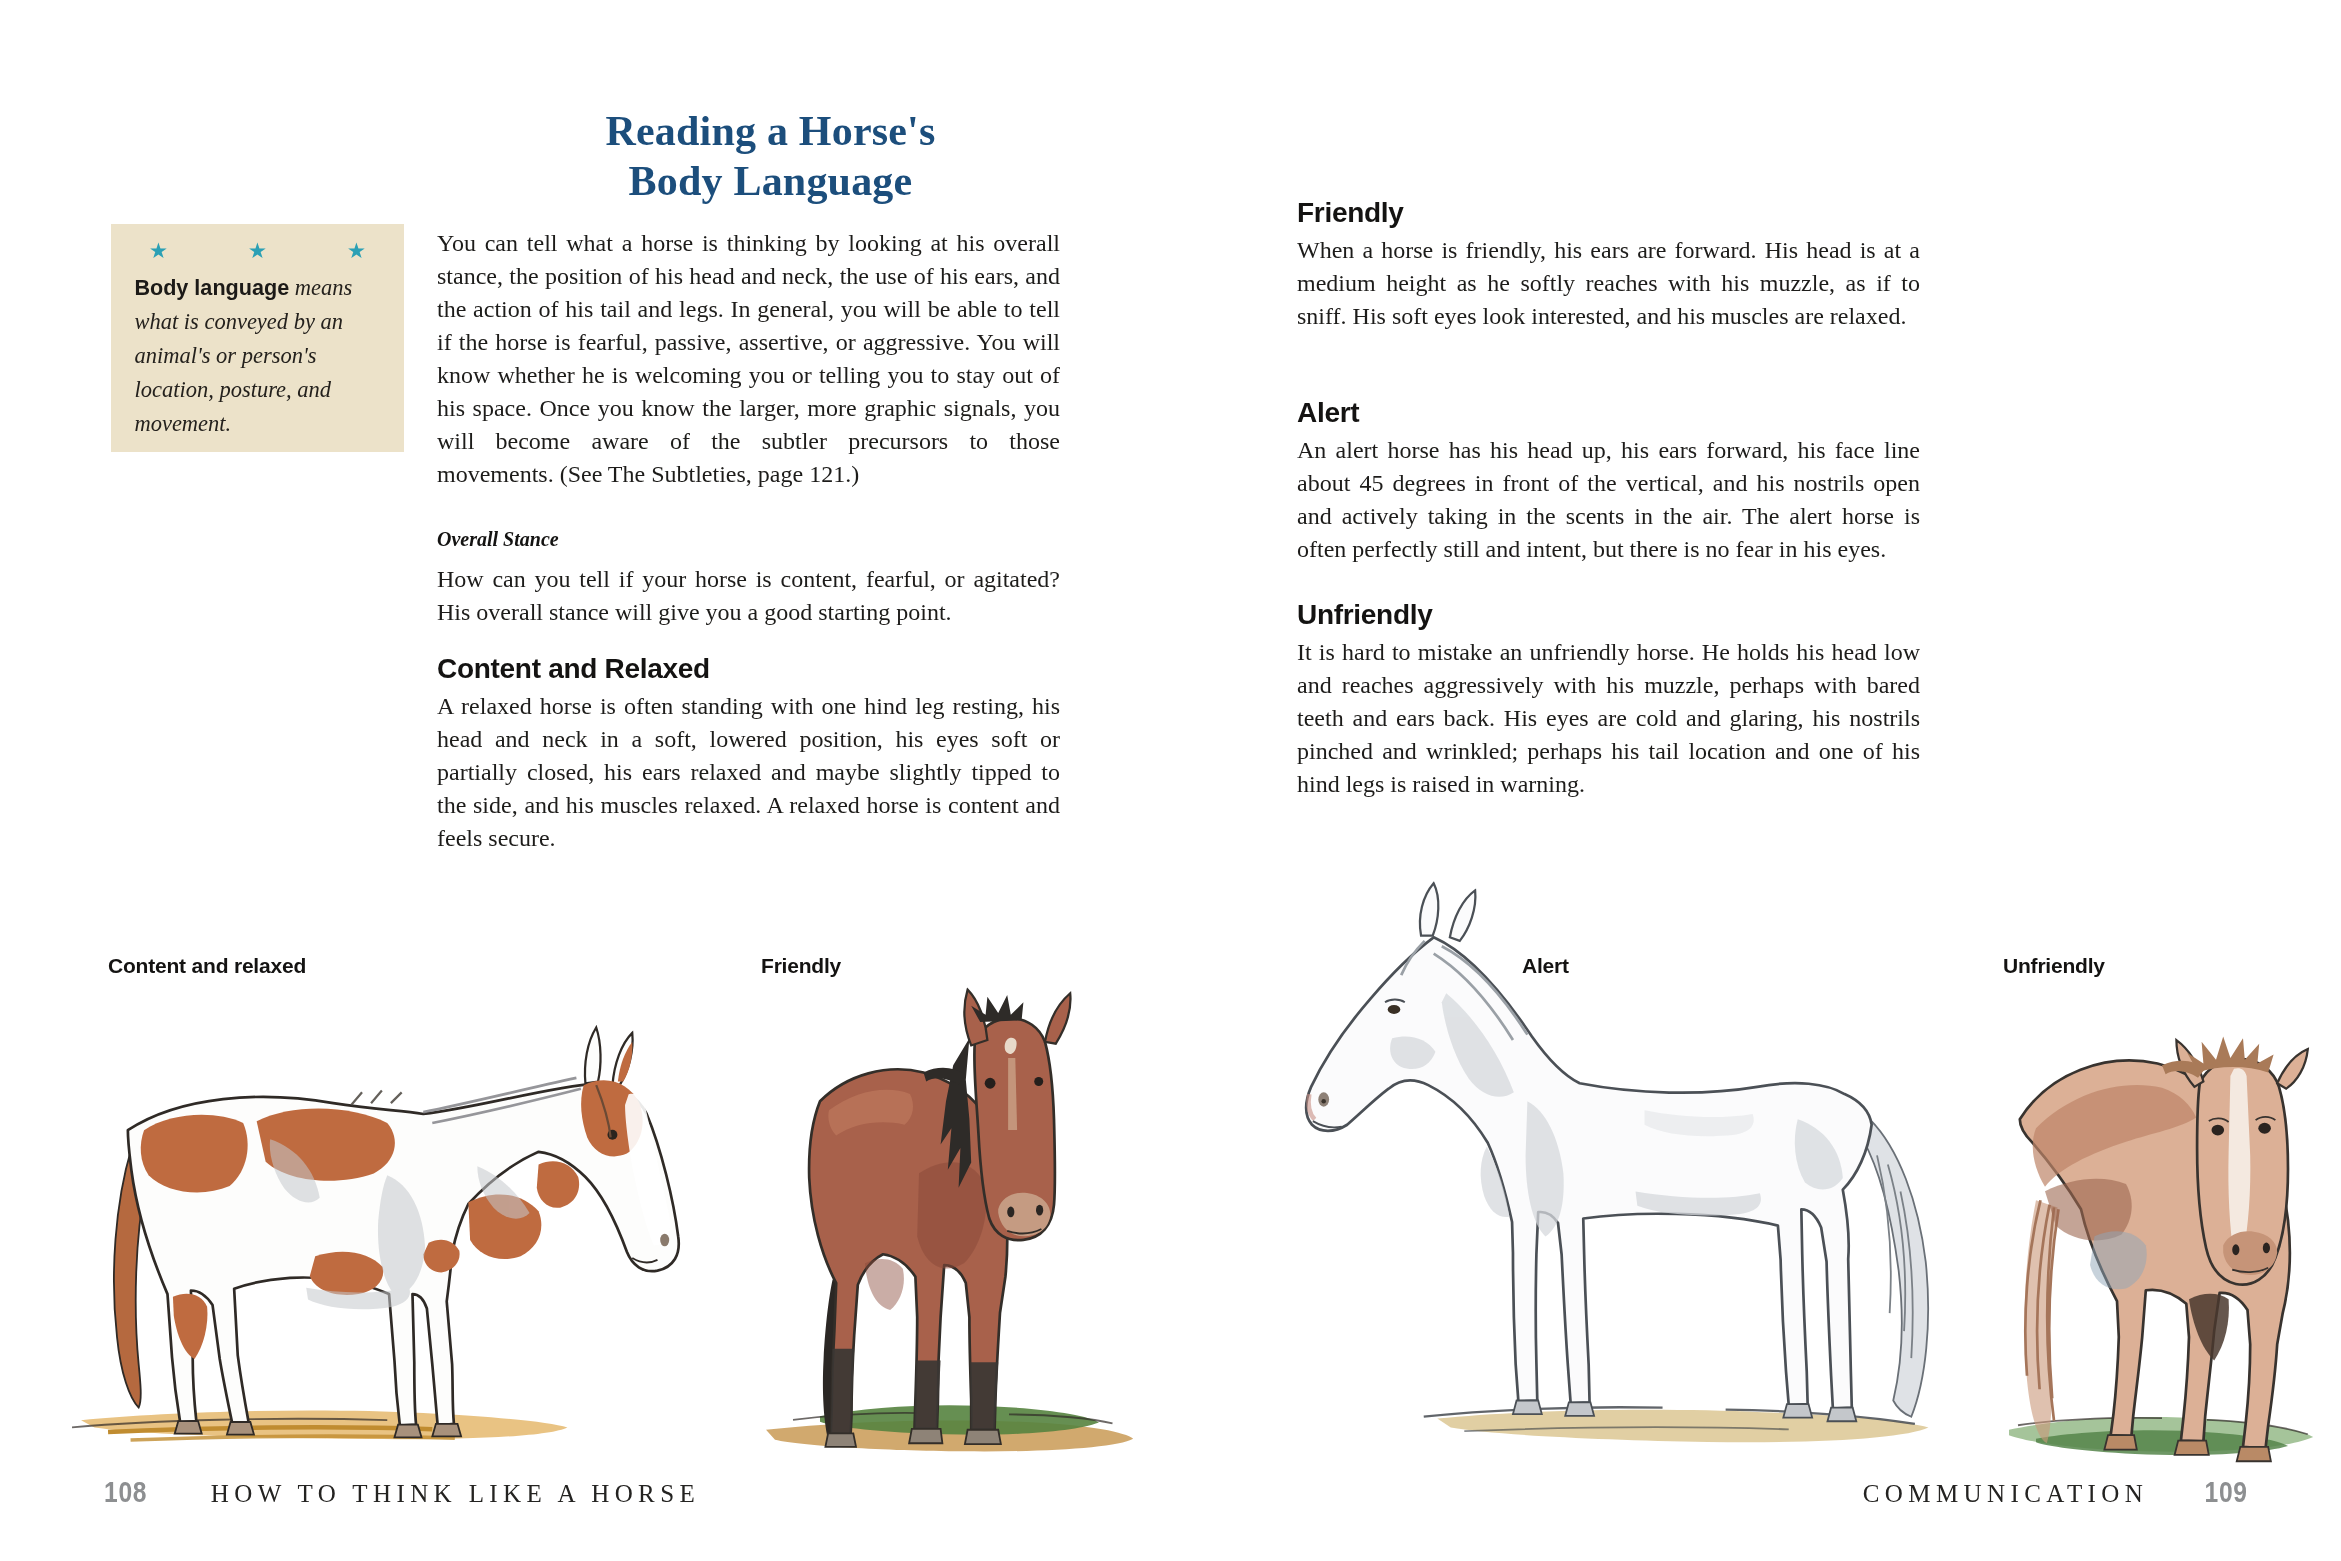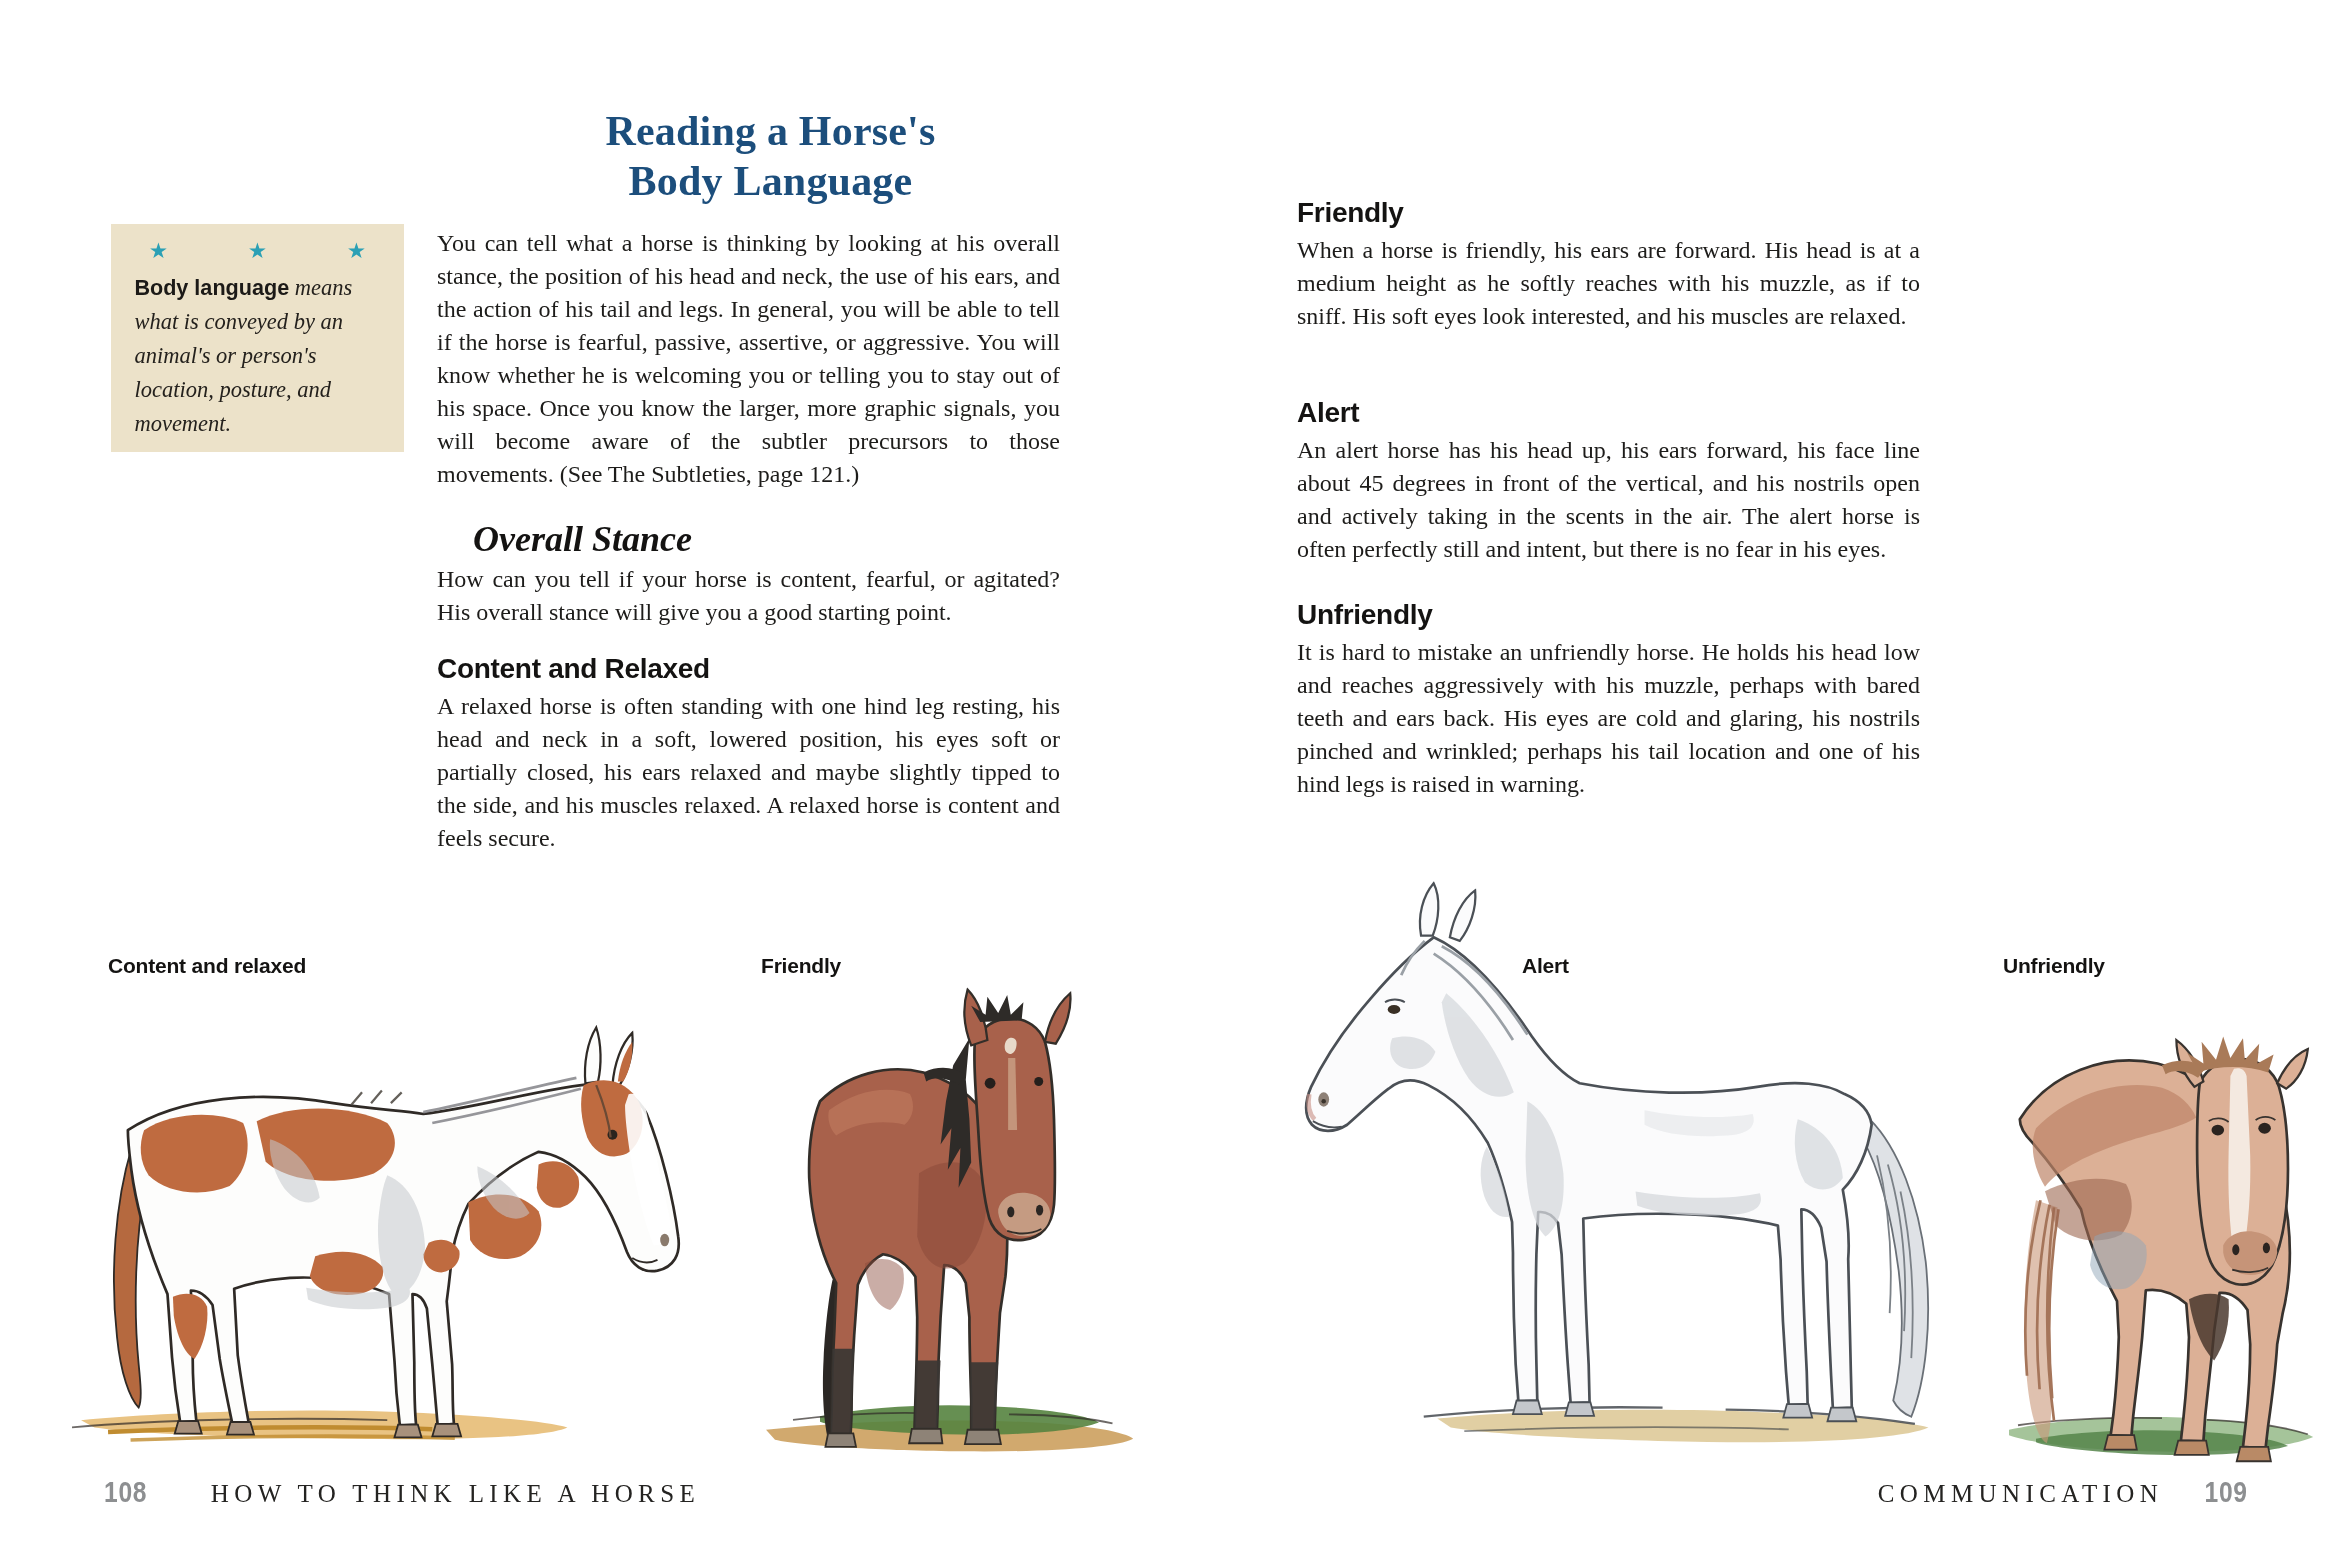--- a/index.html
+++ b/index.html
@@ -22,21 +22,21 @@
     font-size:42px;line-height:50px;color:var(--title-blue);
     letter-spacing:0.2px;
     text-align:center;
   }
   .body-col{width:623px;font-size:24px;line-height:33px;text-align:justify;color:#1d1c1a;}
   .intro{left:437px;top:227px;}
   .sec-block-left{left:437px;}
   .sec-block-right{left:1297px;width:623px;}
   .ital-heading{
     font-family:"Liberation Serif",serif;font-style:italic;font-weight:bold;
-    font-size:36px;line-height:40px;color:#141312;margin-bottom:3.6px;text-align:left;margin-left:36px;
+    font-size:20px;line-height:40px;color:#141312;margin-bottom:3.6px;text-align:left;
   }
   .sans-heading{
     font-family:"Liberation Sans",sans-serif;font-weight:bold;
     font-size:28px;line-height:34px;color:#141312;margin-bottom:3.6px;text-align:left;
     letter-spacing:-0.3px;
   }
   
   .sidebar-note{
     left:111px;top:224px;width:293px;height:228px;
     background:var(--sidebar-bg);
@@ -63,21 +63,21 @@
   .folio{
     font-family:"Liberation Sans",sans-serif;font-weight:bold;font-size:30px;
     color:var(--page-number-gray);letter-spacing:0.9px;
     transform:scaleX(.82);transform-origin:left bottom;
   }
   .running-title{
     font-family:"Liberation Serif",serif;font-size:25px;color:#242321;
     letter-spacing:5.4px;
   }
   .footer-left{left:104px;gap:54px;}
-  .footer-right{right:94px;gap:32px;}
+  .footer-right{right:94px;gap:47px;}
   .footer-right .folio{transform-origin:right bottom;}
   
   .illo{pointer-events:none;}
   .illo svg{display:block;width:100%;height:100%;}
 </style>
 </head>
 <body>
 
 <div id="spread">
 

